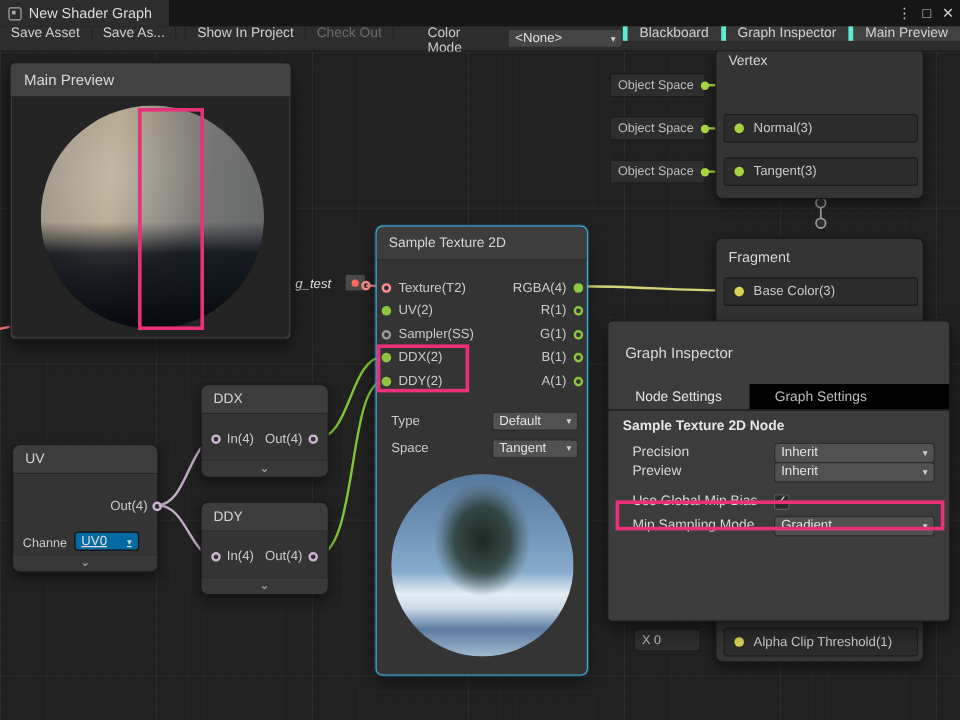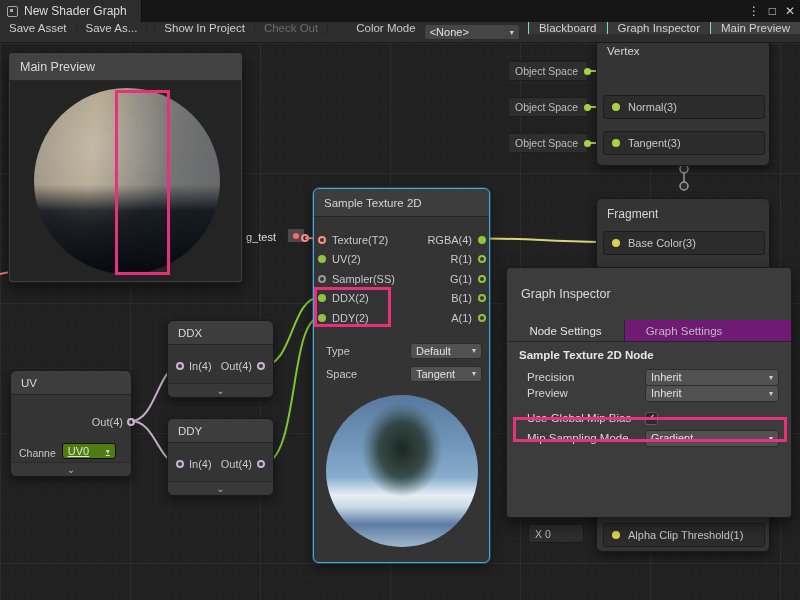--- a/index.html
+++ b/index.html
@@ -13,21 +13,21 @@
   .tabicon::after { content:""; position:absolute; left:2px; top:2px; width:3px; height:3px; background:#a8a8a8; }
   .wincontrols { position:absolute; right:5px; top:0; height:22px; display:flex; align-items:center; gap:9px; color:#cfcfcf; font-size:12px; }
   .wincontrols span { cursor:default; }
 
   
   .toolbar { position:absolute; top:22px; left:0; right:0; height:21px; background:#2e2e2e; border-bottom:1px solid #191919; display:flex; align-items:flex-start; font-size:11.5px; }
   .tbtn { display:flex; align-items:center; padding:0 9px; border-right:1px solid #242424; color:#cfcfcf; white-space:nowrap; }
   .tbtn.disabled { color:#6b6b6b; }
   .tlabel { display:flex; align-items:center; padding:0 8px 0 28px; color:#c9c9c9; }
   .spacer { flex:1; }
-  .rbtn { display:flex; align-items:center; padding:0 10px; border-left:1px solid #5eead4; background:#383838; color:#d2d2d2; white-space:nowrap; }
+  .rbtn { display:flex; align-items:center; padding:0 10px; border-left:4px solid #5eead4; background:#383838; color:#d2d2d2; white-space:nowrap; }
   .rbtn.lit { background:#424242; }
 
   
   .canvas { position:absolute; top:43px; left:0; right:0; bottom:0; overflow:hidden; background-color:#212121;
     background-image:
       linear-gradient(rgba(255,255,255,.035) 1px, transparent 1px),
       linear-gradient(90deg, rgba(255,255,255,.035) 1px, transparent 1px),
       linear-gradient(rgba(255,255,255,.016) 1px, transparent 1px),
       linear-gradient(90deg, rgba(255,255,255,.016) 1px, transparent 1px);
     background-size:130px 130px, 130px 130px, 13px 13px, 13px 13px; }
@@ -45,21 +45,21 @@
   .h-green { border:2px solid #8cc63f; } .h-gray { border:2px solid #9a9a9a; } .h-salmon { border:2px solid #ff8e8e; } .h-lav { border:2px solid #cdb3d3; }
 
   
   .crow { position:absolute; left:6px; width:162px; height:24px; background:#2c2c2c; border:1px solid #1d1d1d; border-radius:3px; display:flex; align-items:center; gap:8px; padding:0 8px; font-size:11px; color:#c9c9c9; }
   .osbox { position:absolute; width:80px; height:20px; background:#2e2e2e; border:1px solid #1d1d1d; border-radius:2px; display:flex; align-items:center; padding:0 6px; font-size:10.5px; color:#bdbdbd; z-index:10; }
   .osdot { position:absolute; right:-4px; top:6px; width:7px; height:7px; border-radius:50%; background:#a6d341; }
 
   
   .dd { background:#515151; border:1px solid #2c2c2c; border-radius:3px; display:flex; align-items:center; justify-content:space-between; padding:0 5px; font-size:11px; color:#e2e2e2; }
   .dd .arr { font-size:8px; color:#cfcfcf; margin-left:4px; }
-  .dd.dark { background:#4d7c0f; border-color:#111;text-decoration:underline; }
+  .dd.dark { background:#0369a1; border-color:#111;text-decoration:underline; }
 
   
   .sample { left:313px; top:145px; width:177px; height:375px; border:1px solid #3fa9e0; box-shadow:0 0 0 1px rgba(63,169,224,.3), 0 4px 12px rgba(0,0,0,.5); }
   .sample .ntitle { height:28px; }
   .scol { position:absolute; top:41px; }
   .scol.in { left:4px; width:100px; }
   .scol.out { right:3px; width:78px; }
   .srow { height:19.5px; display:flex; align-items:center; gap:6px; font-size:11px; color:#c9c9c9; }
   .scol.out .srow { justify-content:flex-end; }
   .optrow { position:absolute; left:0; right:0; height:17px; display:flex; align-items:center; justify-content:space-between; padding:0 7px 0 12px; font-size:11px; color:#c9c9c9; }
@@ -67,32 +67,32 @@
 
   
   .iorow { position:absolute; left:0; right:0; display:flex; align-items:center; justify-content:space-between; padding:0 8px; font-size:11px; color:#c9c9c9; }
   .iogrp { display:flex; align-items:center; gap:5px; }
 
   
   .panel { position:absolute; background:#3c3c3c; border:1px solid #1c1c1c; border-radius:4px; box-shadow:0 6px 16px rgba(0,0,0,.55); z-index:30; }
   .ptitle { height:28px; display:flex; align-items:center; padding:0 11px; font-size:12.5px; color:#dadada; background:#424242; border-bottom:1px solid #2a2a2a; border-radius:4px 4px 0 0; }
   .mp-body { position:absolute; left:1px; right:1px; top:28px; bottom:1px; background:#242424; border-radius:0 0 4px 4px; }
 
-  .tabstrip { position:absolute; left:0; right:0; top:52px; height:22px; background:#701a75; border-bottom:1px solid #262626; display:flex; }
+  .tabstrip { position:absolute; left:0; right:0; top:52px; height:22px; background:#000000; border-bottom:1px solid #262626; display:flex; }
   .itab { width:118px; display:flex; align-items:center; justify-content:center; font-size:11.5px; color:#bdbdbd; }
   .itab.active { background:#3c3c3c; color:#e4e4e4; border-right:1px solid #262626; }
   .ifield { position:absolute; left:0; right:0; height:18px; display:flex; align-items:center; font-size:11.5px; color:#d6d6d6; }
   .ifield .lbl { position:absolute; left:20px; }
   .ifield .ctl { position:absolute; left:138px; width:134px; }
   .chk { width:13px; height:13px; background:#2a2a2a; border:1px solid #5a5a5a; border-radius:2px; display:flex; align-items:center; justify-content:center; font-size:10px; color:#e8e8e8; line-height:10px; }
 
   
   .hl { position:absolute; border:3px solid #e8317a; z-index:50; pointer-events:none; }
 
-  .gtext { position:absolute; font-size:11px; color:#dcdcdc; z-index:5; }
+  .gtext { position:absolute; font-size:11px; color:#dcdcdc; z-index:5;font-style:italic; }
   .gbox { position:absolute; width:18px; height:15px; background:#4a4a4a; border:1px solid #222; border-radius:2px; z-index:5; display:flex; align-items:center; justify-content:center; }
   .gbox i { width:6px; height:6px; border-radius:50%; background:#ff6a5e; }
   .pdot { position:absolute; z-index:6; }
   .xbox { position:absolute; left:528px; top:481px; width:56px; height:19px; background:#2e2e2e; border:1px solid #1d1d1d; border-radius:2px; display:flex; align-items:center; padding:0 6px; font-size:10.5px; color:#bdbdbd; z-index:10; }
 </style>
 </head>
 <body>
 
 <div class="root">
 

